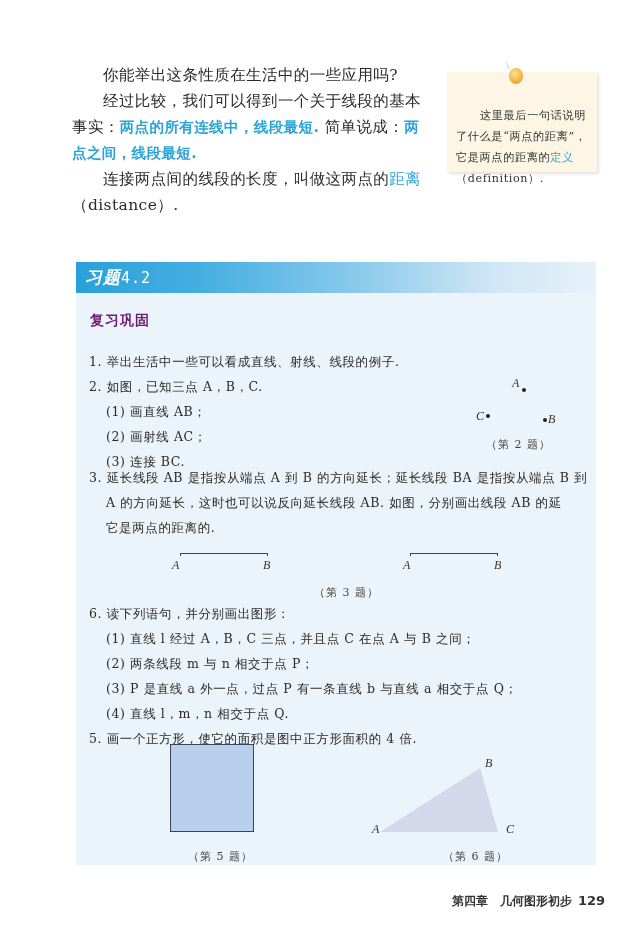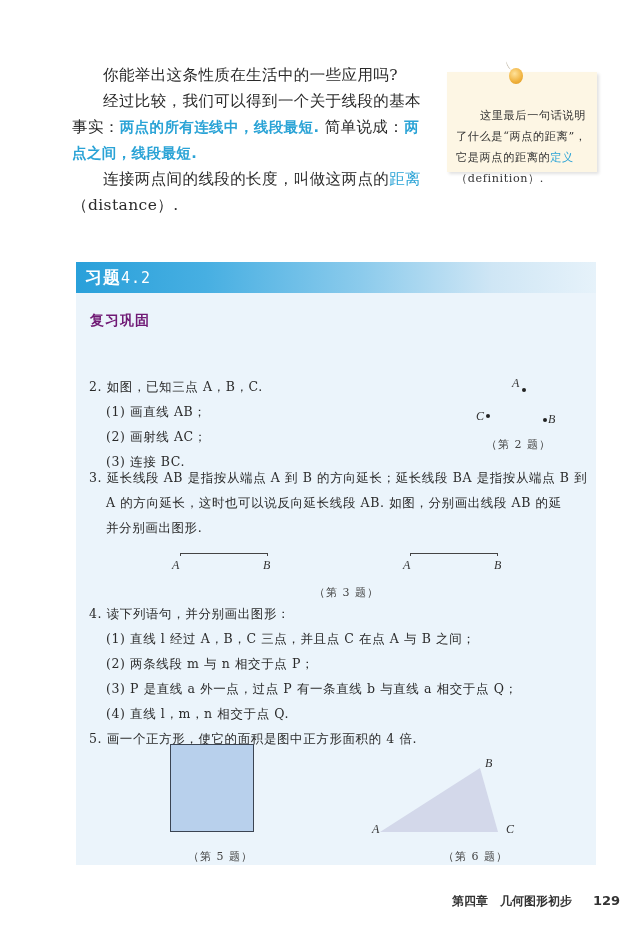--- a/index.html
+++ b/index.html
@@ -18,36 +18,36 @@
                background: radial-gradient(circle at 40% 35%, #ffe29a 0%, #f0b13c 60%, #d8931e 100%); }
   .note .pin-tail { position: absolute; left: 60px; top: -12px; width: 6px; height: 10px; border-left: 1.5px solid #c9c2b2; border-radius: 50% 0 0 50%; transform: rotate(-30deg); }
   .note .note-text { position: absolute; left: 9px; top: 33px; width: 136px; font-size: 11.2px; line-height: 21px; color: #333; letter-spacing: 0.6px; }
   .note .note-text .indent2 { display: inline-block; width: 24px; }
 
   .exercise { position: absolute; left: 76px; top: 262px; width: 520px; height: 603px; background: #ebf4fb; }
   .ex-header { position: absolute; left: 0; top: 0; width: 520px; height: 31px;
                background: linear-gradient(90deg, #29a0da 0%, #47afe2 25%, #8ccbec 55%, #cfe6f5 80%, #e6f2fa 100%); }
   .ex-title { position: absolute; left: 9px; top: 4px; font-family: "DejaVu Sans", "Liberation Sans", sans-serif; font-size: 17px; color: #ffffff; letter-spacing: 1px; }
   .ex-title .num { font-family: "DejaVu Sans Mono", "Liberation Mono", monospace; font-weight: normal; font-size: 15px; }
-  .ex-title .t { font-weight: bold; }
+  .ex-title .t { font-weight: bold; font-style: italic; }
   .section-title { position: absolute; left: 14px; top: 50px; font-family: Liberation Mono, monospace; font-weight: bold; font-size: 14px; color: #701a75; letter-spacing: 1px; }
 
   .q { position: absolute; left: 13px; font-size: 12.5px; line-height: 25px; color: #2a2a2a; letter-spacing: 0.6px; }
   .sub { padding-left: 17px; }
 
   .cap { position: absolute; font-size: 11px; color: #444; letter-spacing: 1px; }
   .lbl { position: absolute; font-style: italic; font-family: "Liberation Serif", "DejaVu Serif", serif; font-size: 12px; color: #333; }
   .dot { position: absolute; width: 4px; height: 4px; background: #222; border-radius: 50%; }
   .seg { position: absolute; height: 3px; border-top: 1.5px solid #444; border-left: 1.5px solid #444; border-right: 1.5px solid #444; }
 
   .square { position: absolute; left: 170px; top: 744px; width: 84px; height: 88px; background: #b8d0ec; border: 1.5px solid #3b4452; }
 
   .footer { position: absolute; left: 452px; top: 893px; font-family: "DejaVu Sans", "Liberation Sans", sans-serif; font-size: 12px; color: #333; font-weight: bold; }
   .footer .gap { display: inline-block; width: 12px; }
-  .footer .pg { font-size: 13px; margin-left: 21px; }
+  .footer .pg { font-size: 13px; margin-left: 6px; }
 </style>
 </head>
 <body>
 
 <div class="intro">
   <p class="indent">你能举出这条性质在生活中的一些应用吗?</p>
   <p class="indent"><span>经过比较，我们可以得到一个关于线段的基本事实：</span><span class="hl">两点的所有连线中，线段最短.</span><span> 简单说成：</span><span class="hl">两点之间，线段最短.</span></p>
   <p class="indent"><span>连接两点间的线段的长度，叫做这两点的</span><span class="hl-plain">距离</span><span>（distance）.</span></p>
 </div>
 
@@ -56,20 +56,21 @@
   <div class="pin"></div>
   <div class="note-text"><span class="indent2"></span><span>这里最后一句话说明了什么是“两点的距离”，它是两点的距离的</span><span class="hl-plain">定义</span><span>（definition）.</span></div>
 </div>
 
 <div class="exercise">
   <div class="ex-header">
     <div class="ex-title"><span class="t">习题</span><span class="num">4.2</span></div>
   </div>
   <div class="section-title">复习巩固</div>
 
+  <div class="q" style="top:87px;">1. 举出生活中一些可以看成直线、射线、线段的例子.</div>
 
   <div class="q" style="top:112px;">
     <div>2. 如图，已知三点 A，B，C.</div>
     <div class="sub">(1) 画直线 AB；</div>
     <div class="sub">(2) 画射线 AC；</div>
     <div class="sub">(3) 连接 BC.</div>
   </div>
 
   <div>
     <span class="lbl" style="left:436px; top:114px;">A</span>
@@ -77,35 +78,35 @@
     <span class="lbl" style="left:400px; top:147px;">C</span>
     <span class="dot" style="left:410px; top:152px;"></span>
     <span class="dot" style="left:467px; top:156px;"></span>
     <span class="lbl" style="left:472px; top:150px;">B</span>
     <span class="cap" style="left:410px; top:175px;">（第 2 题）</span>
   </div>
 
   <div class="q" style="top:203px;">
     <div>3. 延长线段 AB 是指按从端点 A 到 B 的方向延长；延长线段 BA 是指按从端点 B 到</div>
     <div class="sub">A 的方向延长，这时也可以说反向延长线段 AB. 如图，分别画出线段 AB 的延</div>
-    <div class="sub">并分别画出图形.</div>
+    <div class="sub">它是两点的距离的.</div>
   </div>
 
   <div>
     <div class="seg" style="left:104px; top:291px; width:88px;"></div>
     <span class="lbl" style="left:96px; top:296px;">A</span>
     <span class="lbl" style="left:187px; top:296px;">B</span>
     <div class="seg" style="left:334px; top:291px; width:88px;"></div>
     <span class="lbl" style="left:327px; top:296px;">A</span>
     <span class="lbl" style="left:418px; top:296px;">B</span>
     <span class="cap" style="left:238px; top:323px;">（第 3 题）</span>
   </div>
 
   <div class="q" style="top:339px;">
-    <div>4. 读下列语句，并分别画出图形：</div>
+    <div>6. 读下列语句，并分别画出图形：</div>
     <div class="sub">(1) 直线 l 经过 A，B，C 三点，并且点 C 在点 A 与 B 之间；</div>
     <div class="sub">(2) 两条线段 m 与 n 相交于点 P；</div>
     <div class="sub">(3) P 是直线 a 外一点，过点 P 有一条直线 b 与直线 a 相交于点 Q；</div>
     <div class="sub">(4) 直线 l，m，n 相交于点 Q.</div>
     <div>5. 画一个正方形，使它的面积是图中正方形面积的 4 倍.</div>
   </div>
 
   <span class="cap" style="left:112px; top:587px;">（第 5 题）</span>
 
   <div>

